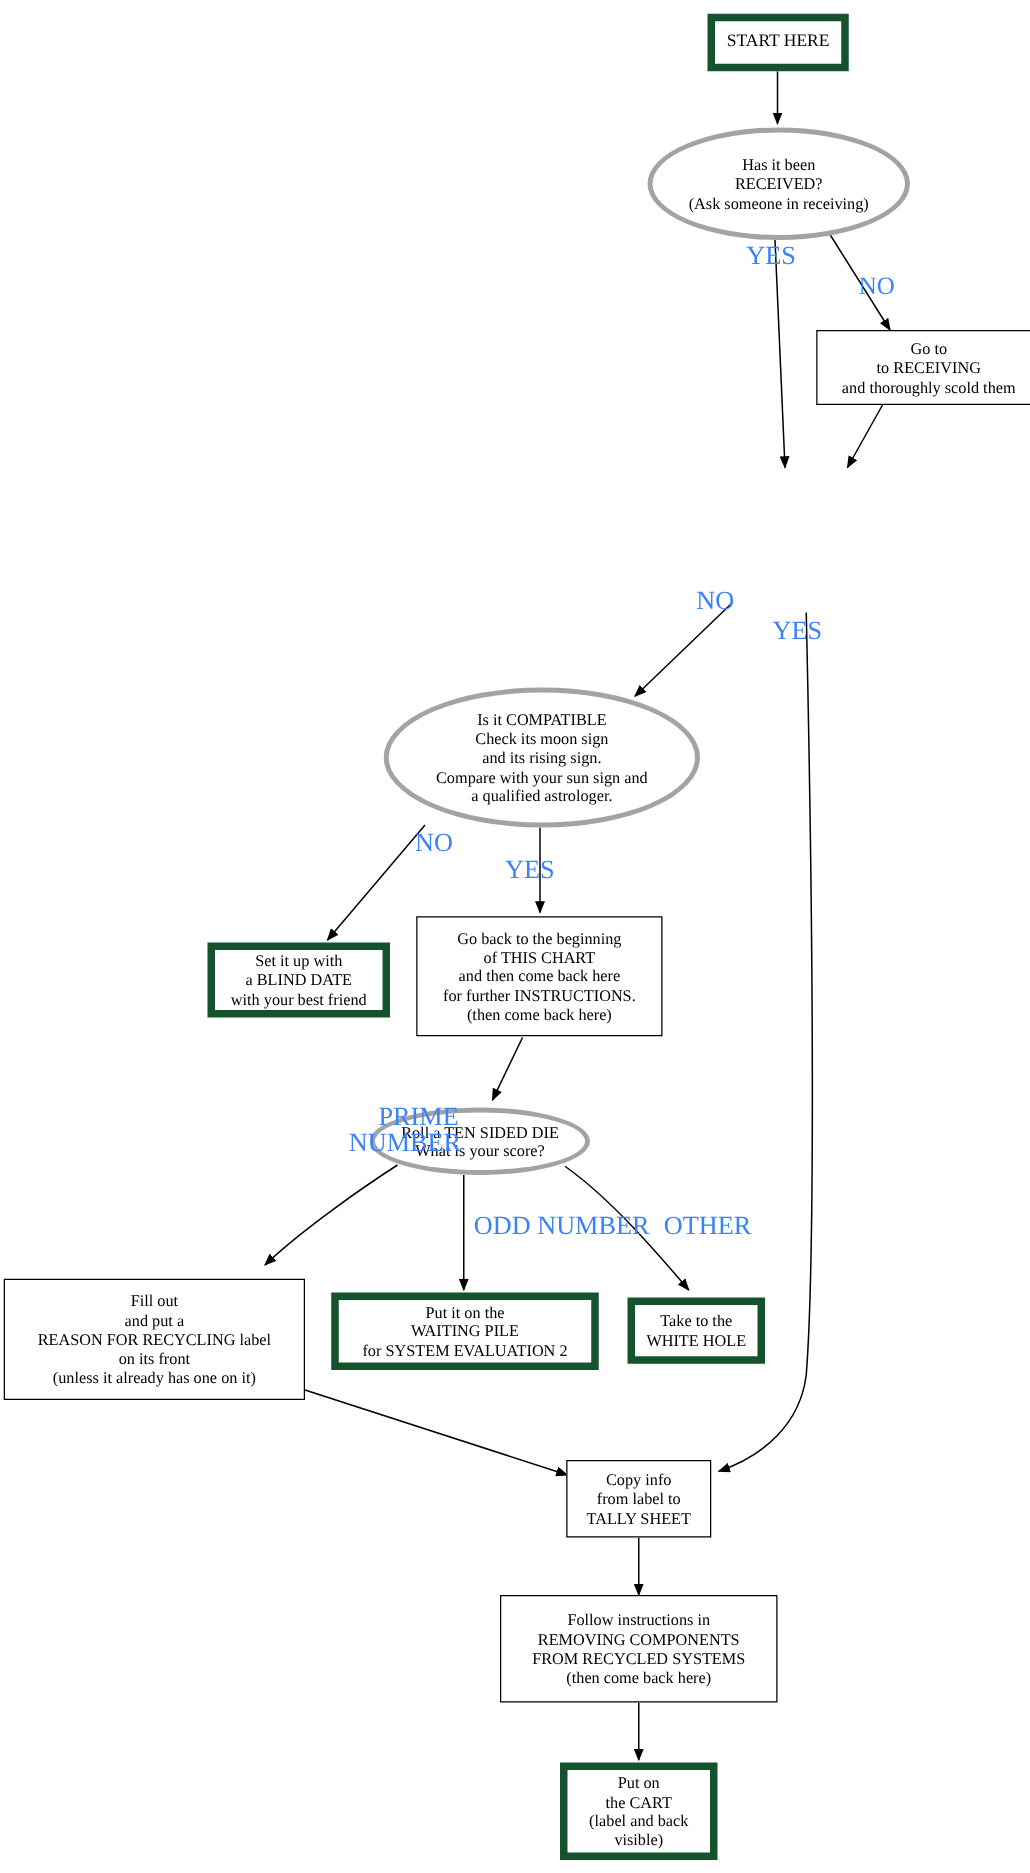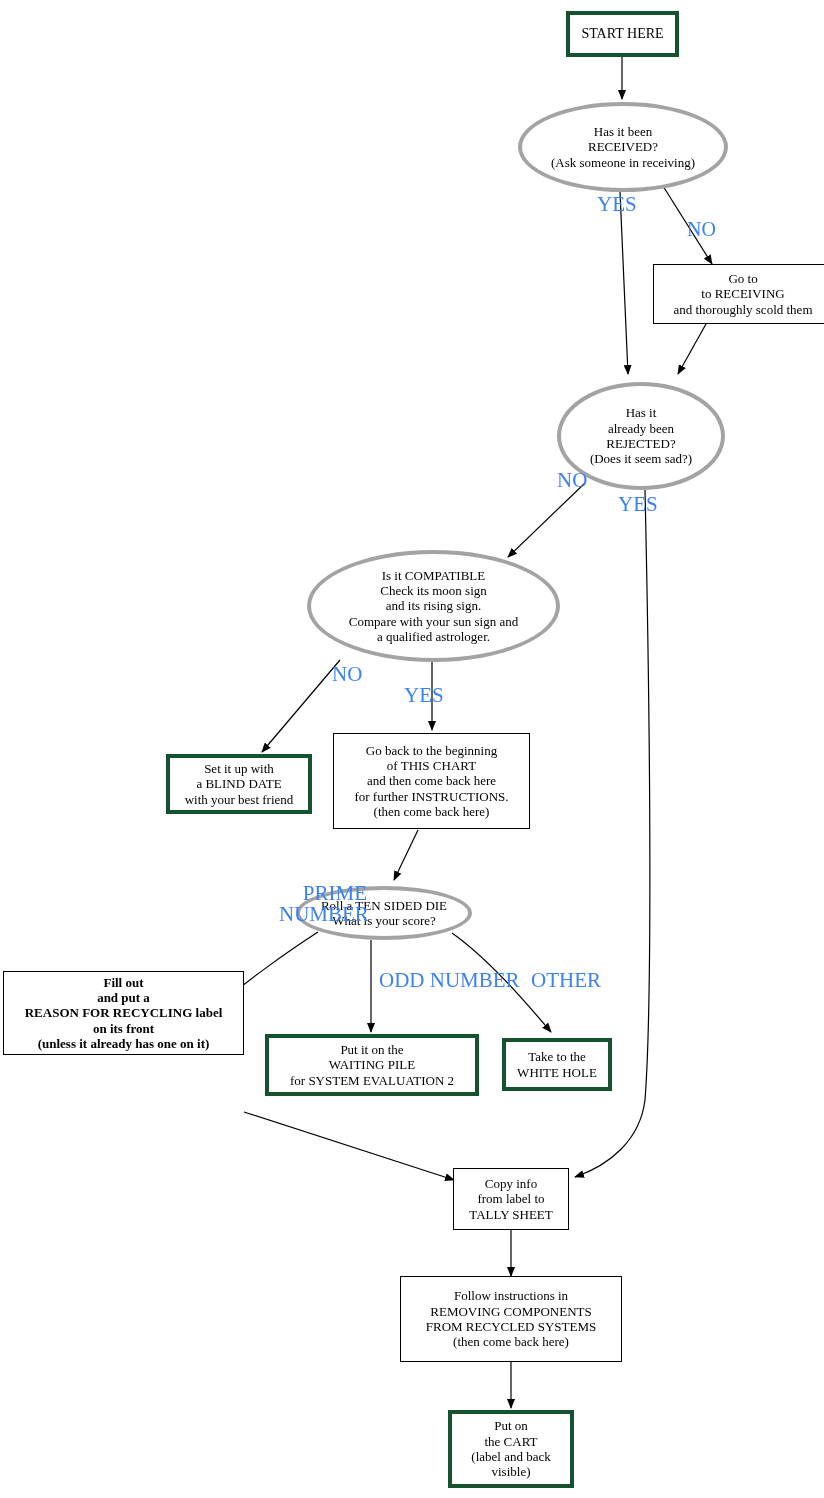--- a/index.html
+++ b/index.html
@@ -38,21 +38,21 @@
   .node .node-text {
     display: block;
     width: 100%;
     line-height: 1.18;
     white-space: pre-line;
   }
   .box {
     border: 1px solid #000000;
   }
   .box-thick {
-    border: 4px solid #14532d;
+    border: 6px solid #14532d;
   }
   .ellipse {
     border: 4px solid #a3a3a3;
     border-radius: 50%;
     background: transparent;
   }
   .edge-label {
     position: absolute;
     color: #3b82f6;
     background: transparent;
@@ -119,26 +119,20 @@
 RECEIVED?
 (Ask someone in receiving)</span>
   </div>
 
   <div class="node box fs13" style="left:641px; top:264px; width:180px; height:60px;margin-left:12px;">
     <span class="node-text">Go to
 to RECEIVING
 and thoroughly scold them</span>
   </div>
 
-  <div class="node ellipse fs13" style="left:557px; top:382px; width:168px; height:108px;">
-    <span class="node-text">Has it
-already been
-REJECTED?
-(Does it seem sad?)</span>
-  </div>
 
   <div class="node ellipse fs13" style="left:307px; top:550px; width:253px; height:112px;">
     <span class="node-text">Is it COMPATIBLE
 Check its moon sign
 and its rising sign.
 Compare with your sun sign and
 a qualified astrologer.</span>
   </div>
 
   <div class="node box-thick fs13" style="left:166px; top:754px; width:146px; height:60px;">
@@ -153,21 +147,21 @@
 and then come back here
 for further INSTRUCTIONS.
 (then come back here)</span>
   </div>
 
   <div class="node ellipse fs13" style="left:296px; top:886px; width:176px; height:54px;">
     <span class="node-text">Roll a TEN SIDED DIE
 What is your score?</span>
   </div>
 
-  <div class="node box fs13" style="left:3px; top:971px; width:241px; height:84px;font-weight:bold;">
+  <div class="node box fs13" style="left:3px; top:1023px; width:241px; height:97px;">
     <span class="node-text">Fill out
 and put a
 REASON FOR RECYCLING label
 on its front
 (unless it already has one on it)</span>
   </div>
 
   <div class="node box-thick fs13" style="left:265px; top:1034px; width:214px; height:62px;">
     <span class="node-text">Put it on the
 WAITING PILE

